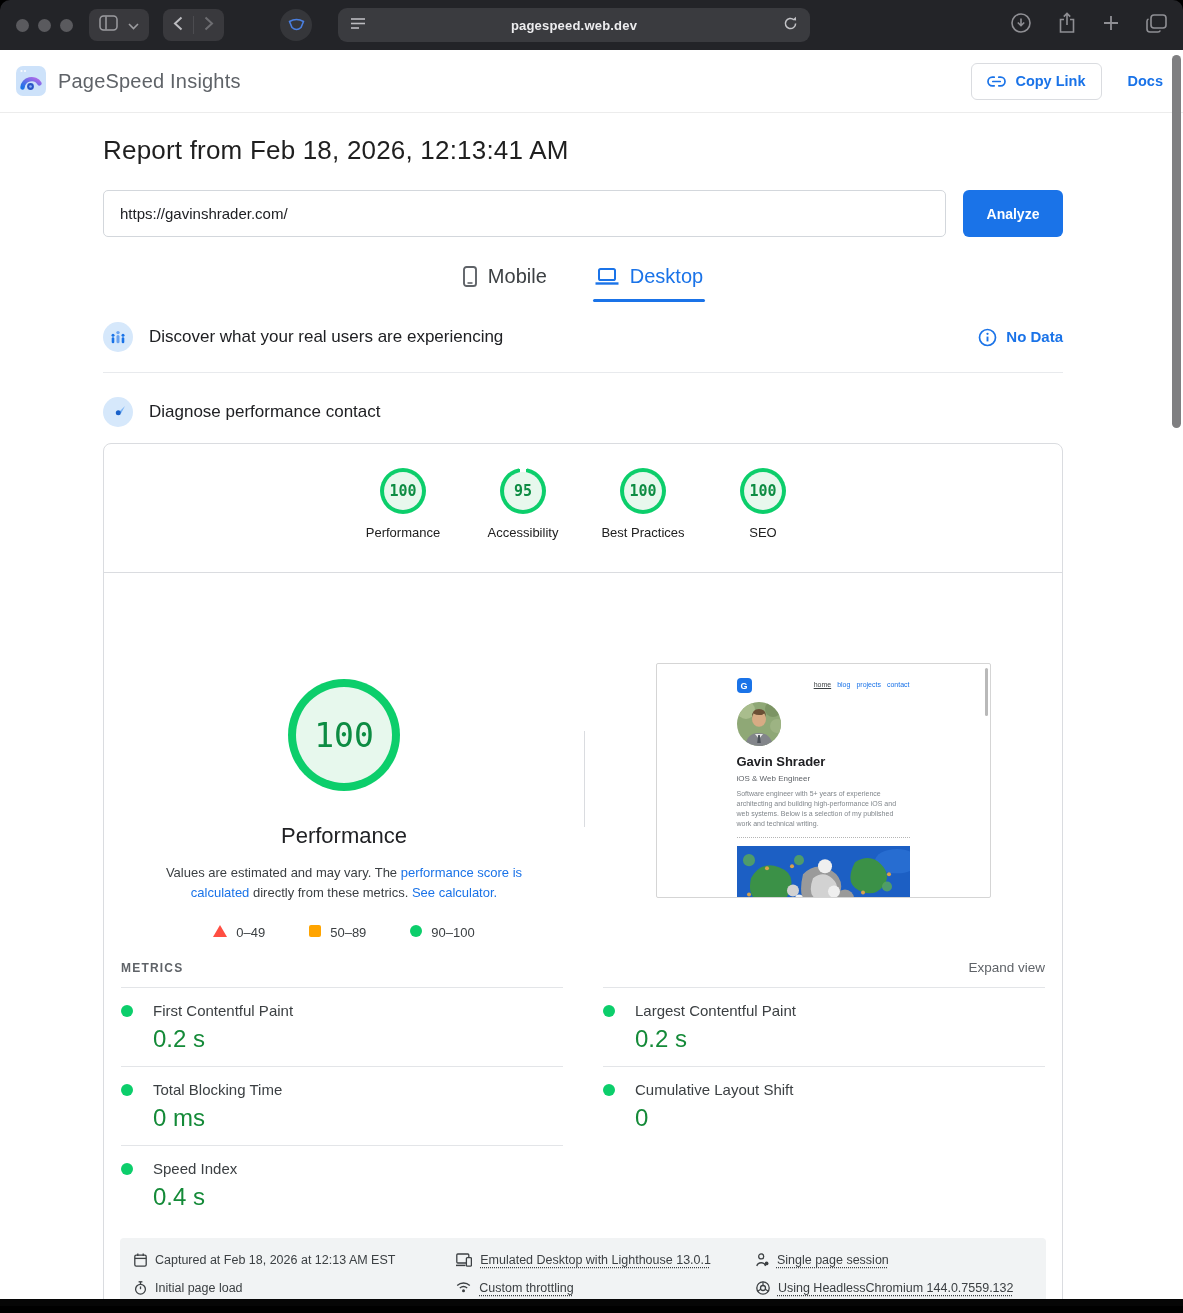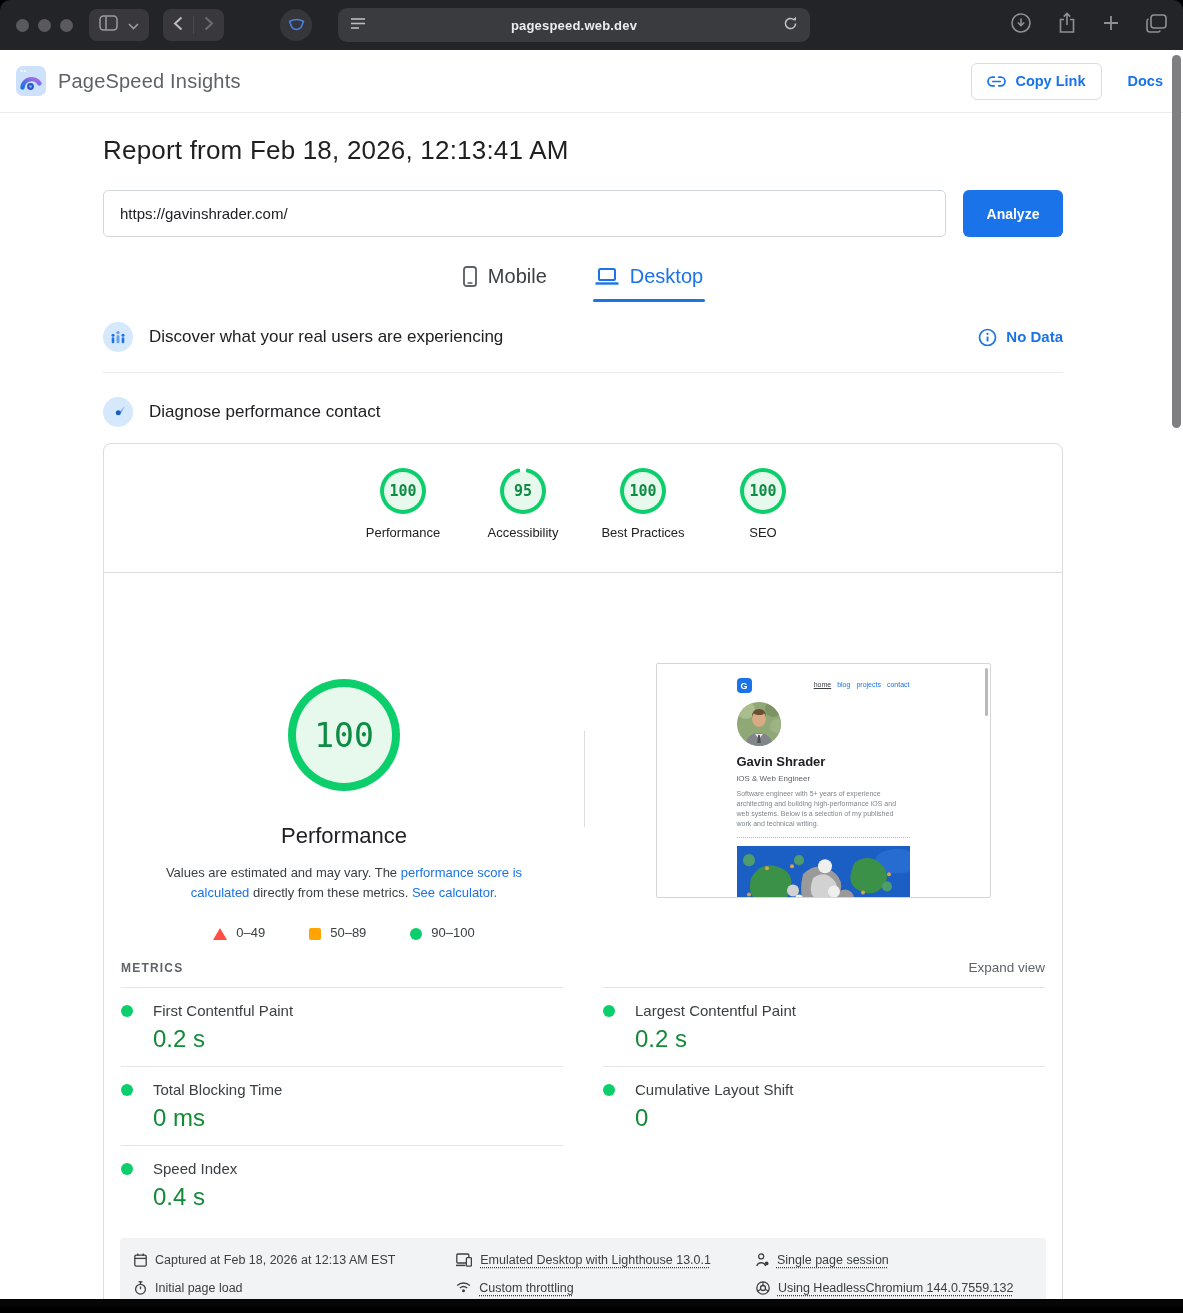--- a/index.html
+++ b/index.html
@@ -64,21 +64,21 @@
 
   .perf-area { display:flex; position:relative; }
   .perf-left { width:480px; text-align:center; }
   .big-ring { width:112px; height:112px; border-radius:50%; margin:106px auto 0; display:flex; align-items:center; justify-content:center; }
   .big-ring-inner { width:96px; height:96px; border-radius:50%; background:#e7f8ed; display:flex; align-items:center; justify-content:center;
                     font-family:"DejaVu Sans Mono",monospace; font-size:33px; color:#0d8c43; }
   .perf-title { margin-top:32px; font-size:22px; color:#202124; font-weight:normal; }
   .perf-note { margin:14px auto 0; width:360px; font-size:13px; line-height:20px; color:#3c4043; }
   .perf-note a { color:#1a73e8; text-decoration:none; cursor:pointer; }
   .legend { margin-top:22px; display:flex; justify-content:center; gap:44px; }
-  .legend-item { display:flex; align-items:flex-end; gap:9px; font-size:13px; color:#3c4043; }
+  .legend-item { display:flex; align-items:flex-start; gap:9px; font-size:13px; color:#3c4043; }
   .lg-fail { width:0; height:0; border-left:7px solid transparent; border-right:7px solid transparent; border-bottom:12px solid #ff4e42; }
   .lg-avg { width:12px; height:12px; background:#ffa400; border-radius:2px; }
   .lg-pass { width:12px; height:12px; background:#0cce6b; border-radius:50%; }
   .v-divider { position:absolute; left:480px; top:158px; width:1px; height:96px; background:#dadce0; }
 
   .perf-right { flex:1; display:flex; justify-content:center; }
   .thumb { margin-top:90px; width:335px; height:235px; border:1px solid #d5d5d5; border-radius:2px; background:#fff; position:relative; overflow:hidden; }
   .thumb-inner { width:173px; margin:14px auto 0; position:relative; }
   .thumb-nav { display:flex; align-items:flex-start; }
   .site-logo { width:15px; height:15px; border-radius:4px; background:#1a73e8; color:#fff; font-size:9px; font-weight:bold;

